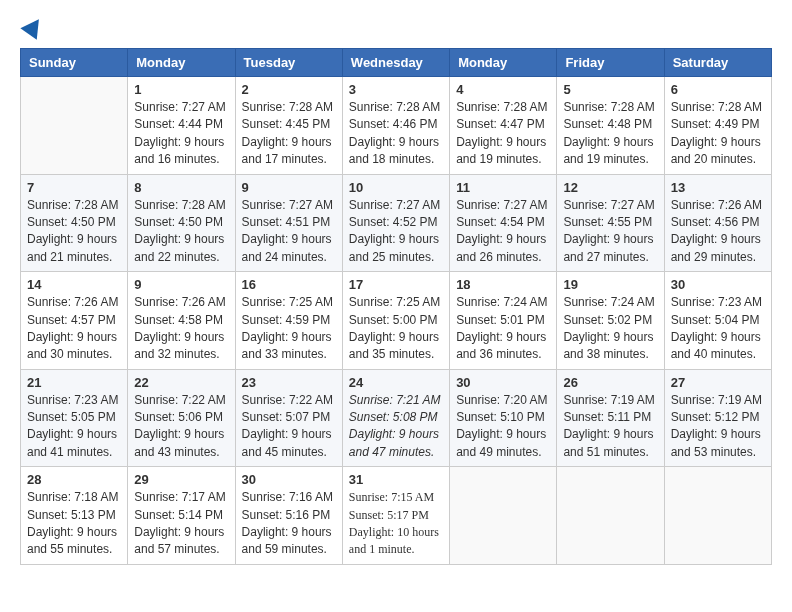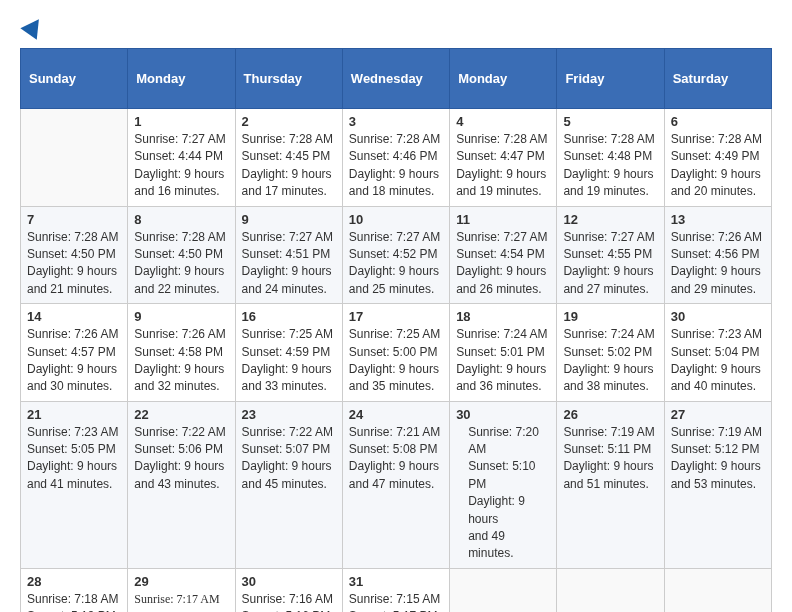--- a/index.html
+++ b/index.html
@@ -59,21 +59,21 @@
     }
     table {
       width: 100%;
       border-collapse: collapse;
       table-layout: fixed;
     }
     thead tr th {
       background: #3a6db5;
       color: #fff;
       text-align: left;
-      padding: 22px 8px;
+      padding: 6px 8px;
       font-size: 13px;
       font-weight: bold;
       border: 1px solid #2a5a9f;
     }
     tbody tr td {
       border: 1px solid #ccc;
       vertical-align: top;
       padding: 5px 6px;
       font-size: 10.5px;
       color: #333;
@@ -113,21 +113,21 @@
     <div class="month-title"></div>
     <div class="location"></div>
   </div>
 </div>
 
 <table>
   <thead>
     <tr>
     <th>Sunday</th>
         <th>Monday</th>
-        <th>Thursday</th>
+        <th>Tuesday</th>
         <th>Wednesday</th>
         <th>Monday</th>
         <th>Friday</th>
         <th>Saturday</th>
       </tr>
   </thead>
   <tbody id="calendar-body">
   <tr>
         <td class="empty-cell"></td>
         <td>
@@ -292,28 +292,28 @@
         </td>
         <td>
           <span class="day-number">23</span>
           <div class="day-info" style="white-space: pre-line;">Sunrise: 7:22 AM
 Sunset: 5:07 PM
 Daylight: 9 hours
 and 45 minutes.</div>
         </td>
         <td>
           <span class="day-number">24</span>
-          <div class="day-info" style="white-space: pre-line;">Sunrise: 7:21 AM
+          <div class="day-info" style="white-space: pre-line; font-style: italic;">Sunrise: 7:21 AM
 Sunset: 5:08 PM
 Daylight: 9 hours
 and 47 minutes.</div>
         </td>
         <td>
           <span class="day-number">30</span>
-          <div class="day-info" style="white-space: pre-line; margin-left: 12px;">Sunrise: 7:20 AM
+          <div class="day-info" style="white-space: pre-line;">Sunrise: 7:20 AM
 Sunset: 5:10 PM
 Daylight: 9 hours
 and 49 minutes.</div>
         </td>
         <td>
           <span class="day-number">26</span>
           <div class="day-info" style="white-space: pre-line;">Sunrise: 7:19 AM
 Sunset: 5:11 PM
 Daylight: 9 hours
 and 51 minutes.</div>
@@ -329,35 +329,35 @@
       <tr>
         <td>
           <span class="day-number">28</span>
           <div class="day-info" style="white-space: pre-line;">Sunrise: 7:18 AM
 Sunset: 5:13 PM
 Daylight: 9 hours
 and 55 minutes.</div>
         </td>
         <td>
           <span class="day-number">29</span>
-          <div class="day-info" style="white-space: pre-line; font-family: Liberation Serif, serif;">Sunrise: 7:17 AM
+          <div class="day-info" style="white-space: pre-line;">Sunrise: 7:17 AM
 Sunset: 5:14 PM
 Daylight: 9 hours
 and 57 minutes.</div>
         </td>
         <td>
           <span class="day-number">30</span>
           <div class="day-info" style="white-space: pre-line;">Sunrise: 7:16 AM
 Sunset: 5:16 PM
 Daylight: 9 hours
 and 59 minutes.</div>
         </td>
         <td>
           <span class="day-number">31</span>
-          <div class="day-info" style="white-space: pre-line;">Sunrise: 7:15 AM
+          <div class="day-info" style="white-space: pre-line; font-family: Liberation Serif, serif;">Sunrise: 7:15 AM
 Sunset: 5:17 PM
 Daylight: 10 hours
 and 1 minute.</div>
         </td>
         <td class="empty-cell"></td>
         <td class="empty-cell"></td>
         <td class="empty-cell"></td>
       </tr>
     </tbody>
 </table>

